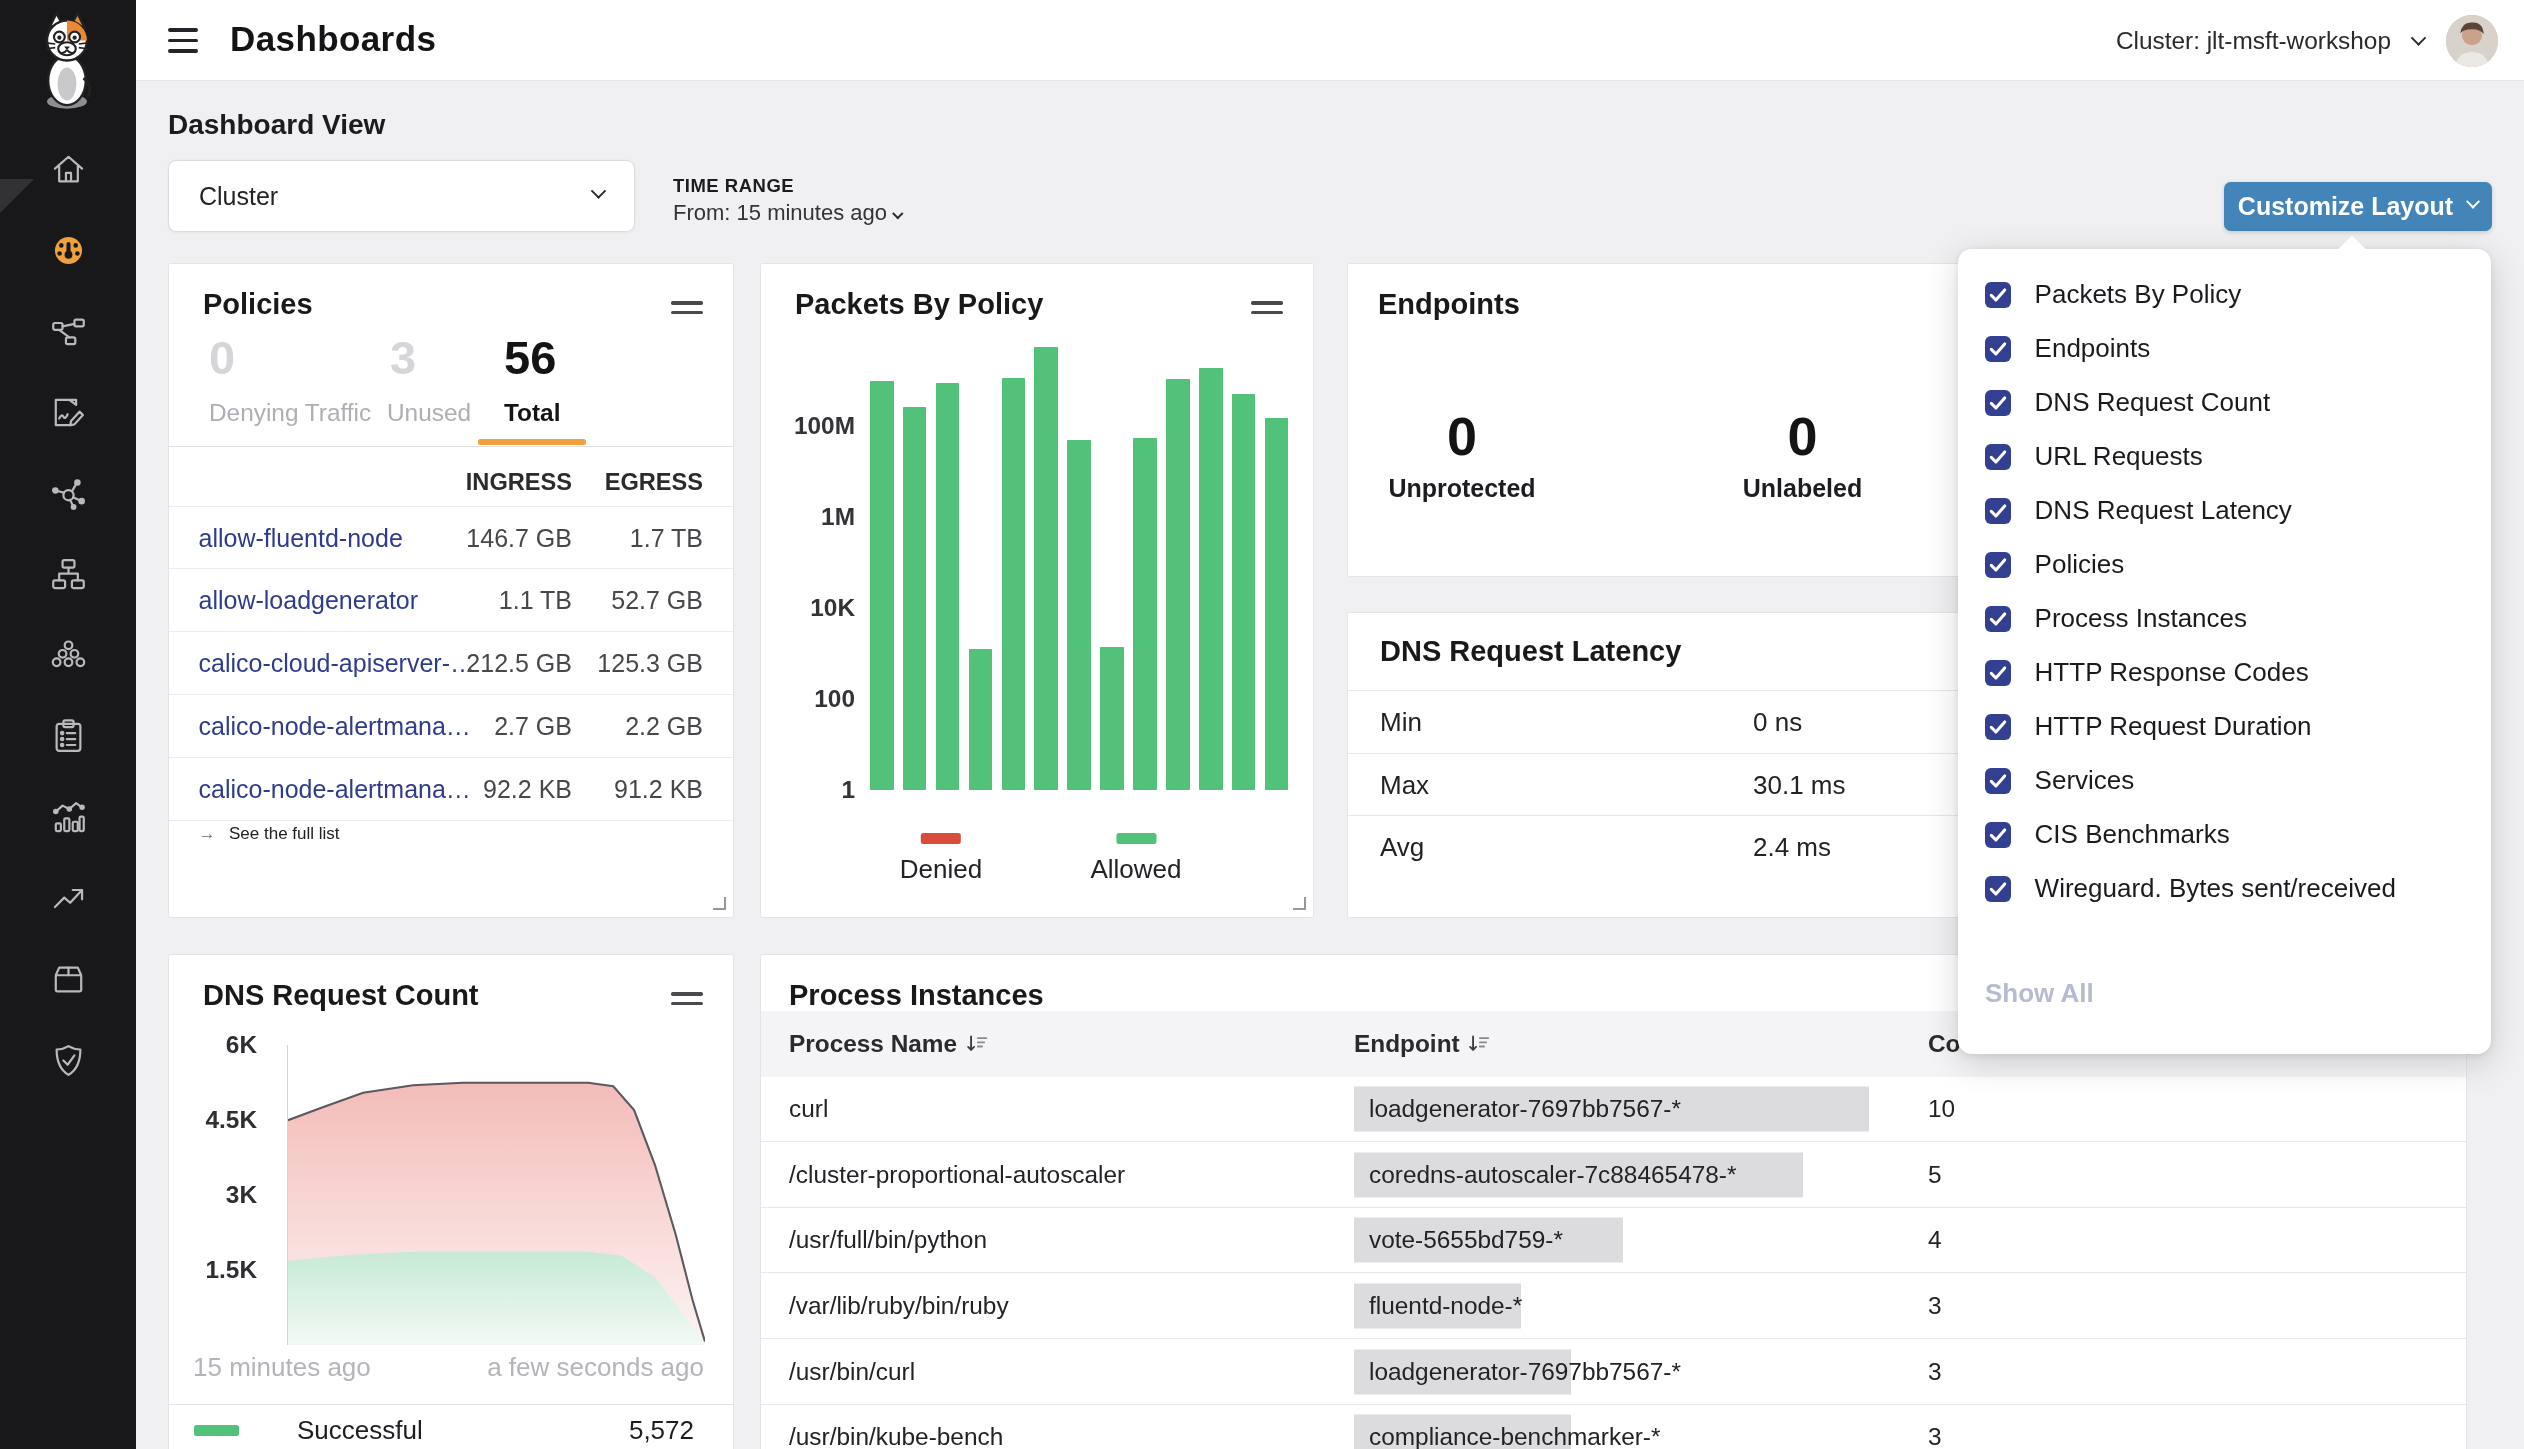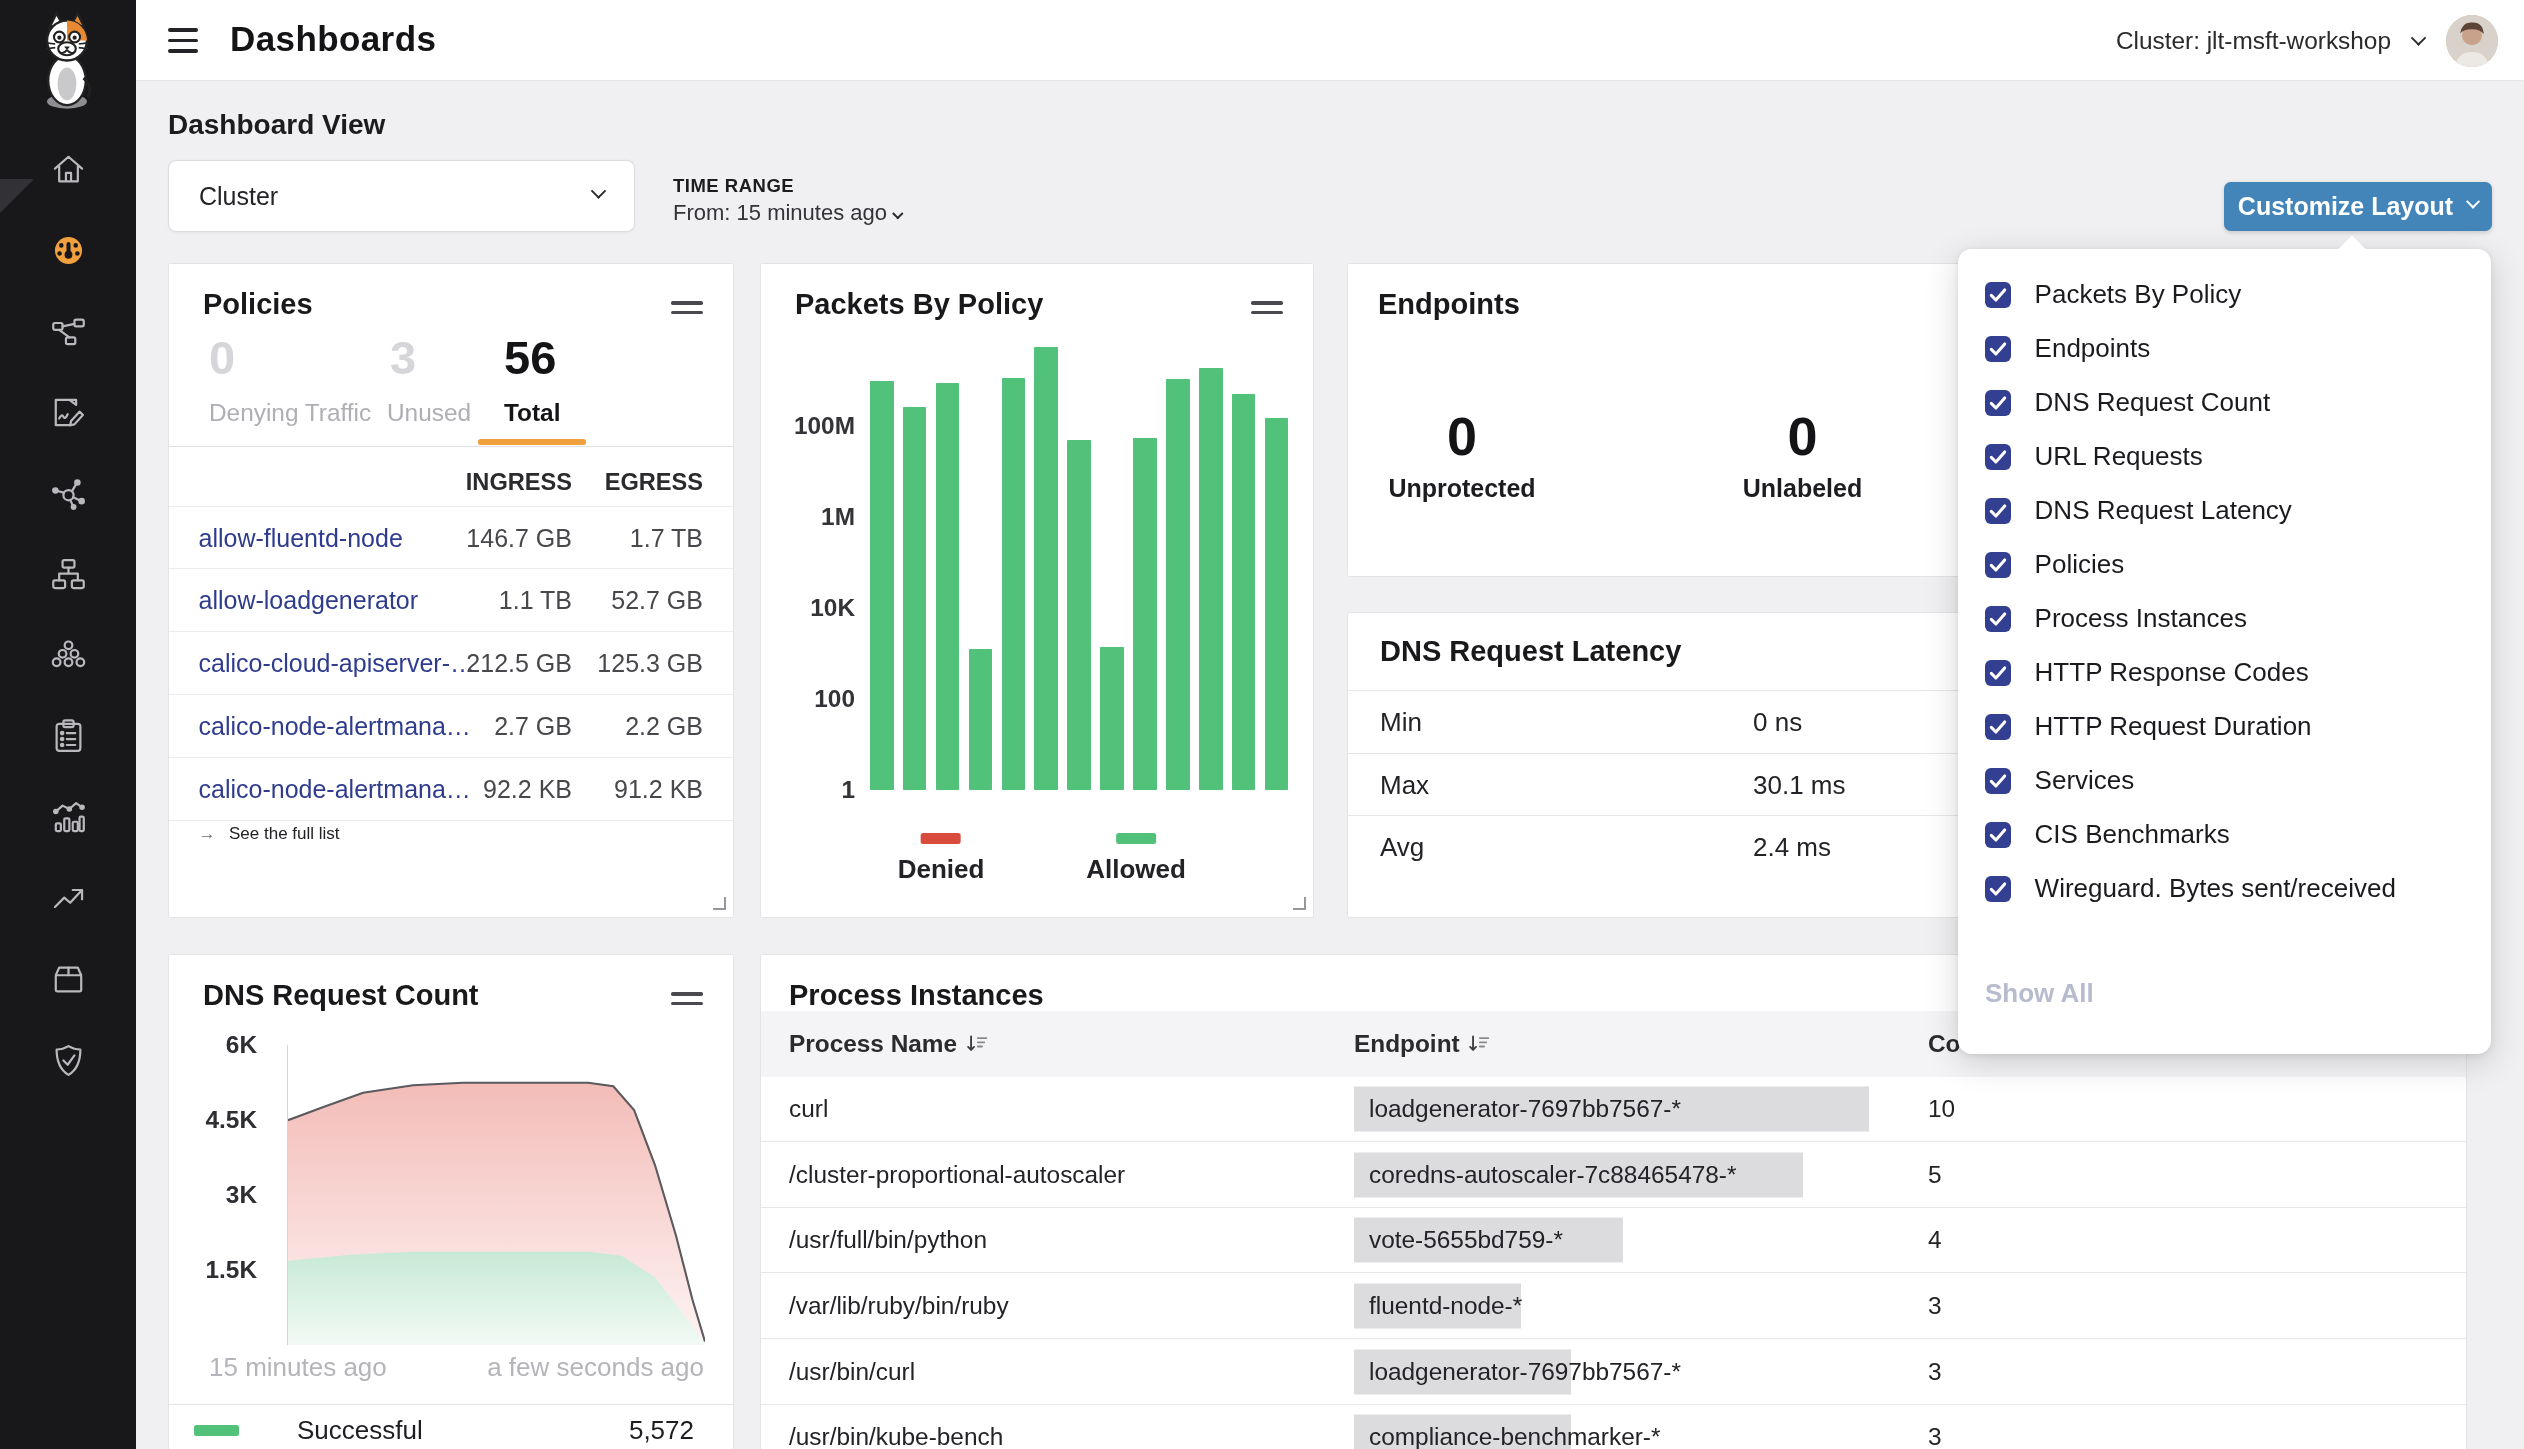--- a/index.html
+++ b/index.html
@@ -61,21 +61,21 @@
   .see-list{position:absolute;left:29.5px;top:560px;font-size:17px;color:#222226;cursor:pointer}
   .see-list .arr{color:#6b6b70;margin-right:13.5px}
 
   
   #packets{left:760px;top:263px;width:554px;height:655px}
   .ytick{position:absolute;width:94px;text-align:right;font-size:24.4px;font-weight:600;color:#333338;transform:translateY(-50%)}
   .pbars{position:absolute;left:109px;top:72px;width:421px;height:454px;display:flex;align-items:flex-end;gap:9.3px}
   .pbar{width:23.6px;background:var(--green);border-radius:0.8px}
   .pb-legend{position:absolute;transform:translateX(-50%);text-align:center}
   .pb-legend .sw{width:40px;height:11px;border-radius:2.5px;margin:0 auto 10px auto}
-  .pb-legend .lbl{font-size:26px;font-weight:700;color:#232327}
+  .pb-legend .lbl{font-size:26px;font-weight:400;color:#232327}
 
   
   #endpoints{left:1347px;top:263px;width:1120px;height:314px}
   .ep-stat{position:absolute;top:141px;text-align:center}
   .ep-stat .num{font-size:54px;font-weight:700;color:#141417}
   .ep-stat .lbl{font-size:25px;font-weight:600;color:#1d1d21;margin-top:6.7px}
 
   
   #latency{left:1347px;top:612px;width:1120px;height:306px}
   .lat-row{position:absolute;left:0;width:100%;height:62px;border-top:0.8px solid #e7e7ea}
@@ -404,21 +404,21 @@
         <linearGradient id="gradGreen" x1="0" y1="0" x2="0" y2="1">
           <stop offset="0" stop-color="#c7e9d5"></stop>
             <stop offset="1" stop-color="#f2faf5"></stop>
         </linearGradient>
       </defs>
       <path fill="url(#gradPink)" d="M0.0,89.0 L39.7,74.2 L89.3,56.4 L148.8,47.5 L208.3,44.5 L357.1,44.5 L386.9,48.7 L411.7,77.1 L436.5,142.4 L461.3,225.5 L481.1,302.6 L496.0,352.4 L496,356 L0,356 Z"></path>
       <path fill="url(#gradGreen)" d="M0.0,256.3 L74.4,249.2 L148.8,245.6 L357.1,245.6 L396.8,250.4 L436.5,275.9 L466.2,314.5 L496.0,354.2 L496,356 L0,356 Z"></path>
       <path fill="none" stroke="#5a5a5f" stroke-width="2.5" d="M0.0,89.0 L39.7,74.2 L89.3,56.4 L148.8,47.5 L208.3,44.5 L357.1,44.5 L386.9,48.7 L411.7,77.1 L436.5,142.4 L461.3,225.5 L481.1,302.6 L496.0,352.4"></path>
     </svg>
   </div>
-  <div class="xlab" style="left:40px">15 minutes ago</div>
+  <div class="xlab" style="left:24px">15 minutes ago</div>
   <div class="xlab" style="left:0;width:535px;text-align:right">a few seconds ago</div>
   <div class="legend-sep"></div>
   <div class="dc-leg-sw"></div>
   <div class="dc-leg-lbl">Successful</div>
   <div class="dc-leg-val">5,572</div>
 </section>
 
 <section class="card" id="process">
   <h2 class="card-title" style="left:28px">Process Instances</h2>
   <div class="pi-head">

